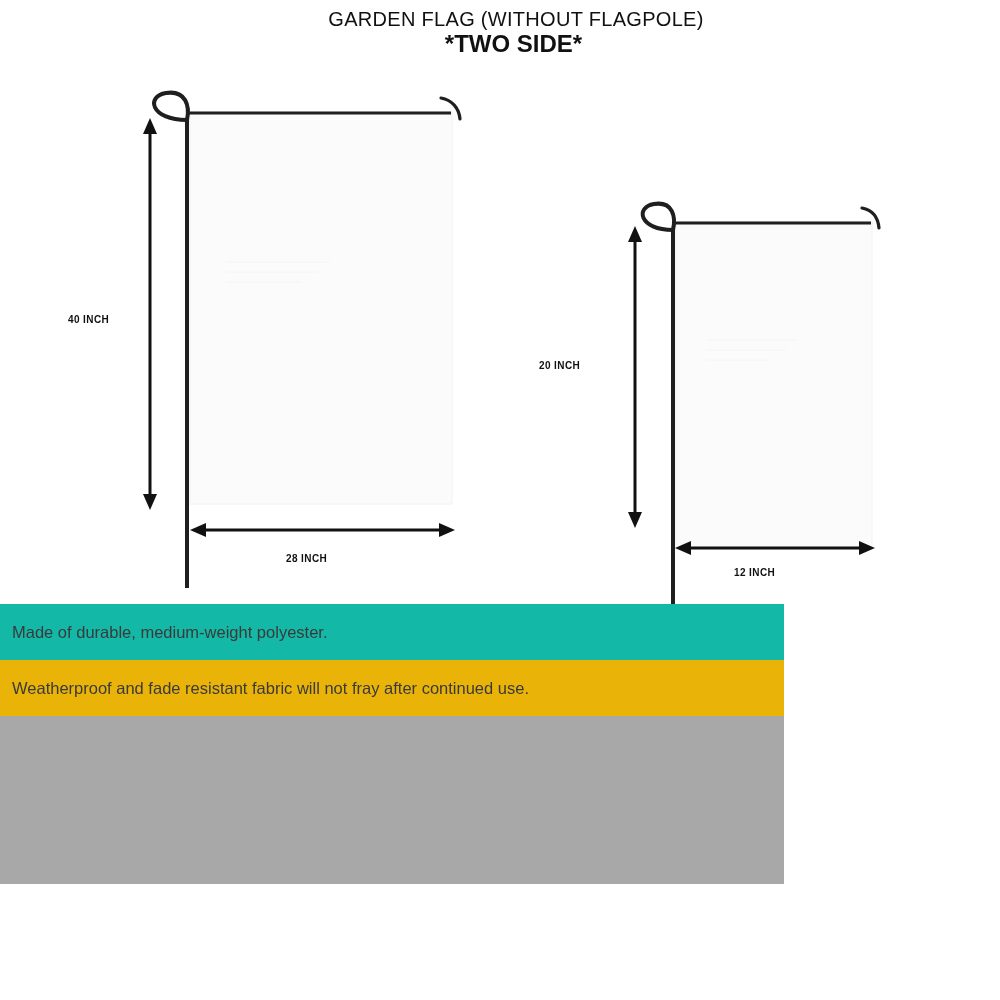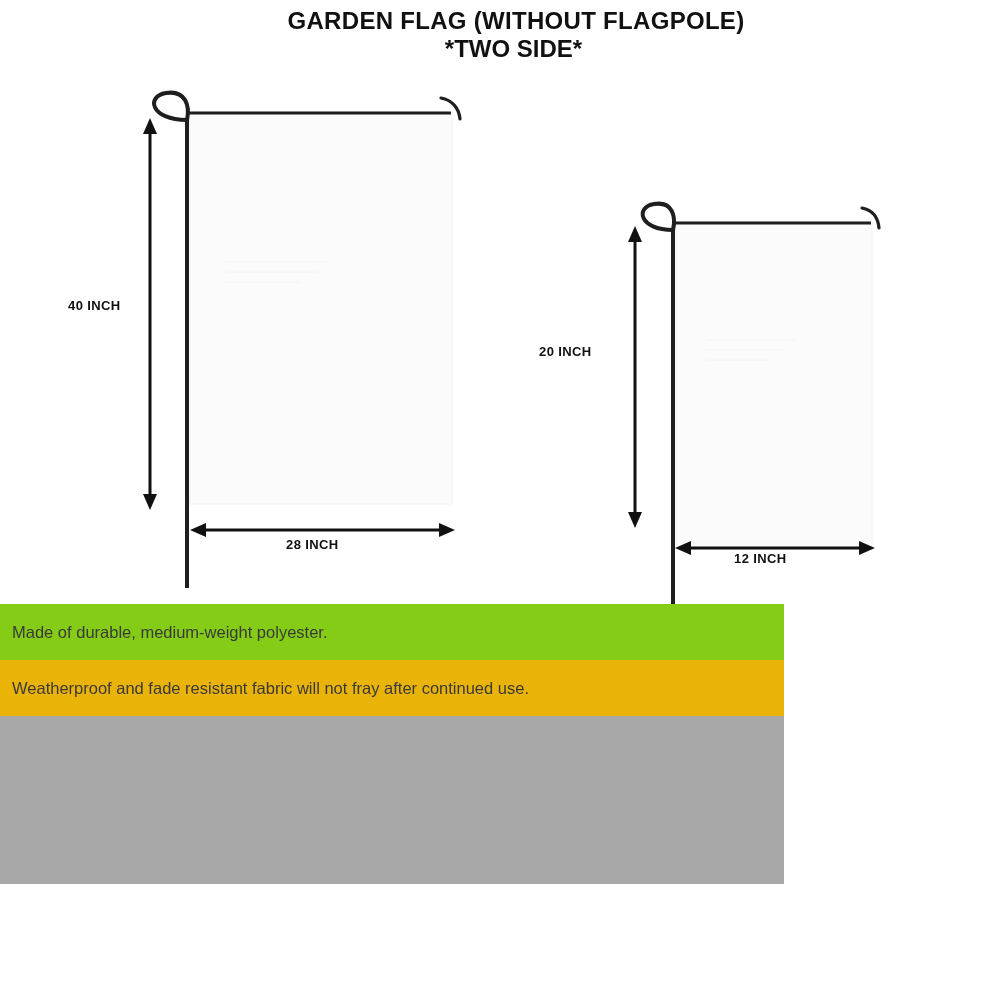--- a/index.html
+++ b/index.html
@@ -17,22 +17,22 @@
 
   
   #title-block {
     position: absolute;
     top: 8px;
     left: 0;
     width: 1000px;
     text-align: center;
   }
   #title-line1 {
-    font-size: 24px;
-    font-weight: bold;
+    font-size: 20px;
+    font-weight: normal;
     letter-spacing: 0.3px;
     color: #111111;
     line-height: 1.12;
     white-space: nowrap;
     padding-left: 32px;
   }
   #title-line2 {
     font-size: 24px;
     font-weight: bold;
     color: #111111;
@@ -43,46 +43,47 @@
 
   
   #diagram-svg {
     position: absolute;
     top: 0;
     left: 0;
   }
 
   .dim-label {
     position: absolute;
-    font-size: 13px;
+    font-size: 10px;
     font-weight: bold;
     color: #111111;
     letter-spacing: 0.4px;
     white-space: nowrap;
+    margin-top: 16px;
   }
 
   
   #feature-list {
     position: absolute;
     left: 0;
     top: 604px;
     width: 784px;
   }
   .feature-row {
     height: 56px;
     display: flex;
     align-items: center;
     padding-left: 12px;
     box-sizing: border-box;
     font-size: 16.5px;
     color: #3d3d3d;
     font-family: "Liberation Sans", sans-serif;
   }
   .feature-row.shaded {
-    background: #84cc16;
+    background: #14b8a6;
     color: #3a3a3a;
   }
   .feature-row.plain {
     background: #eab308;
     color: #3a3a3a;
   }
   #feature-bg {
     position: absolute;
     left: 0;
     top: 604px;

